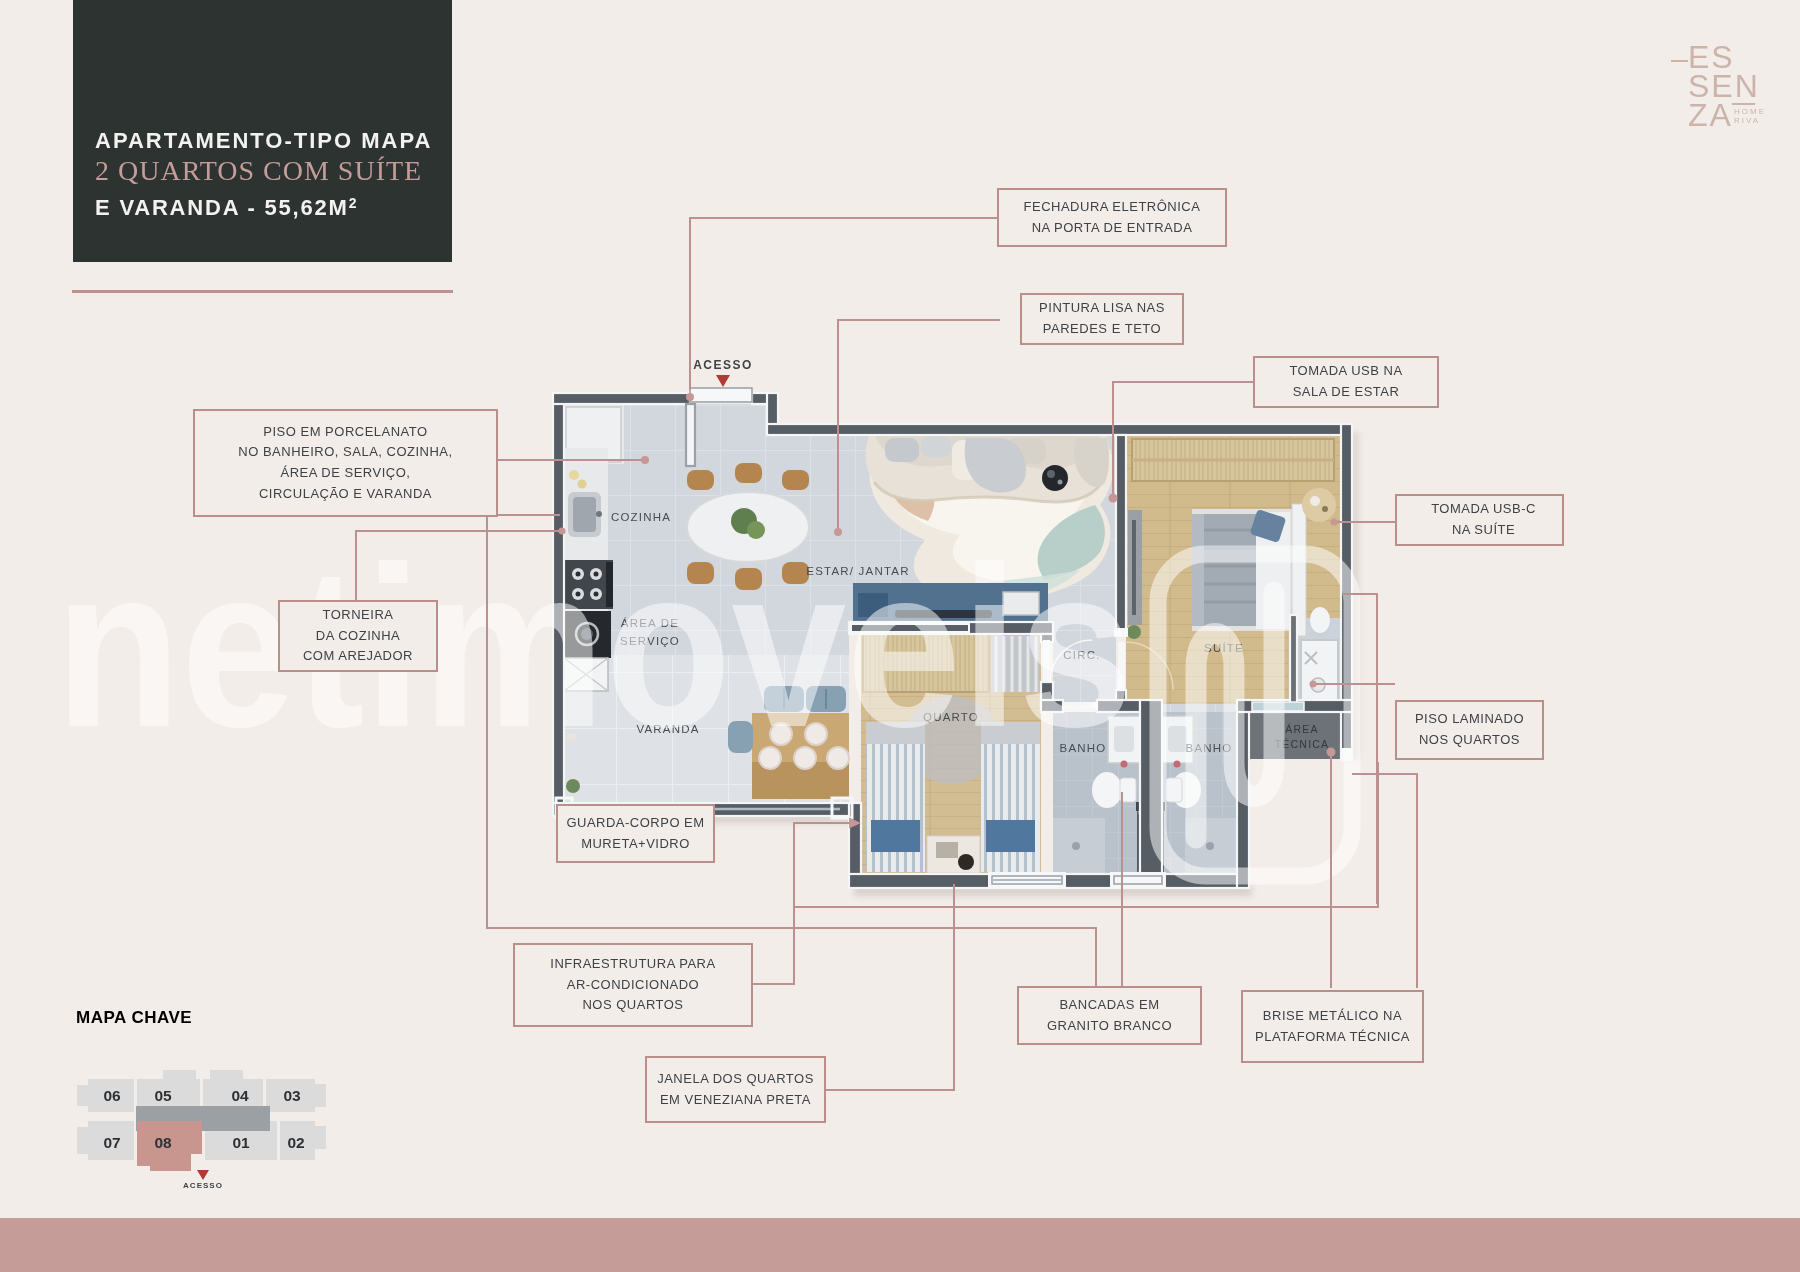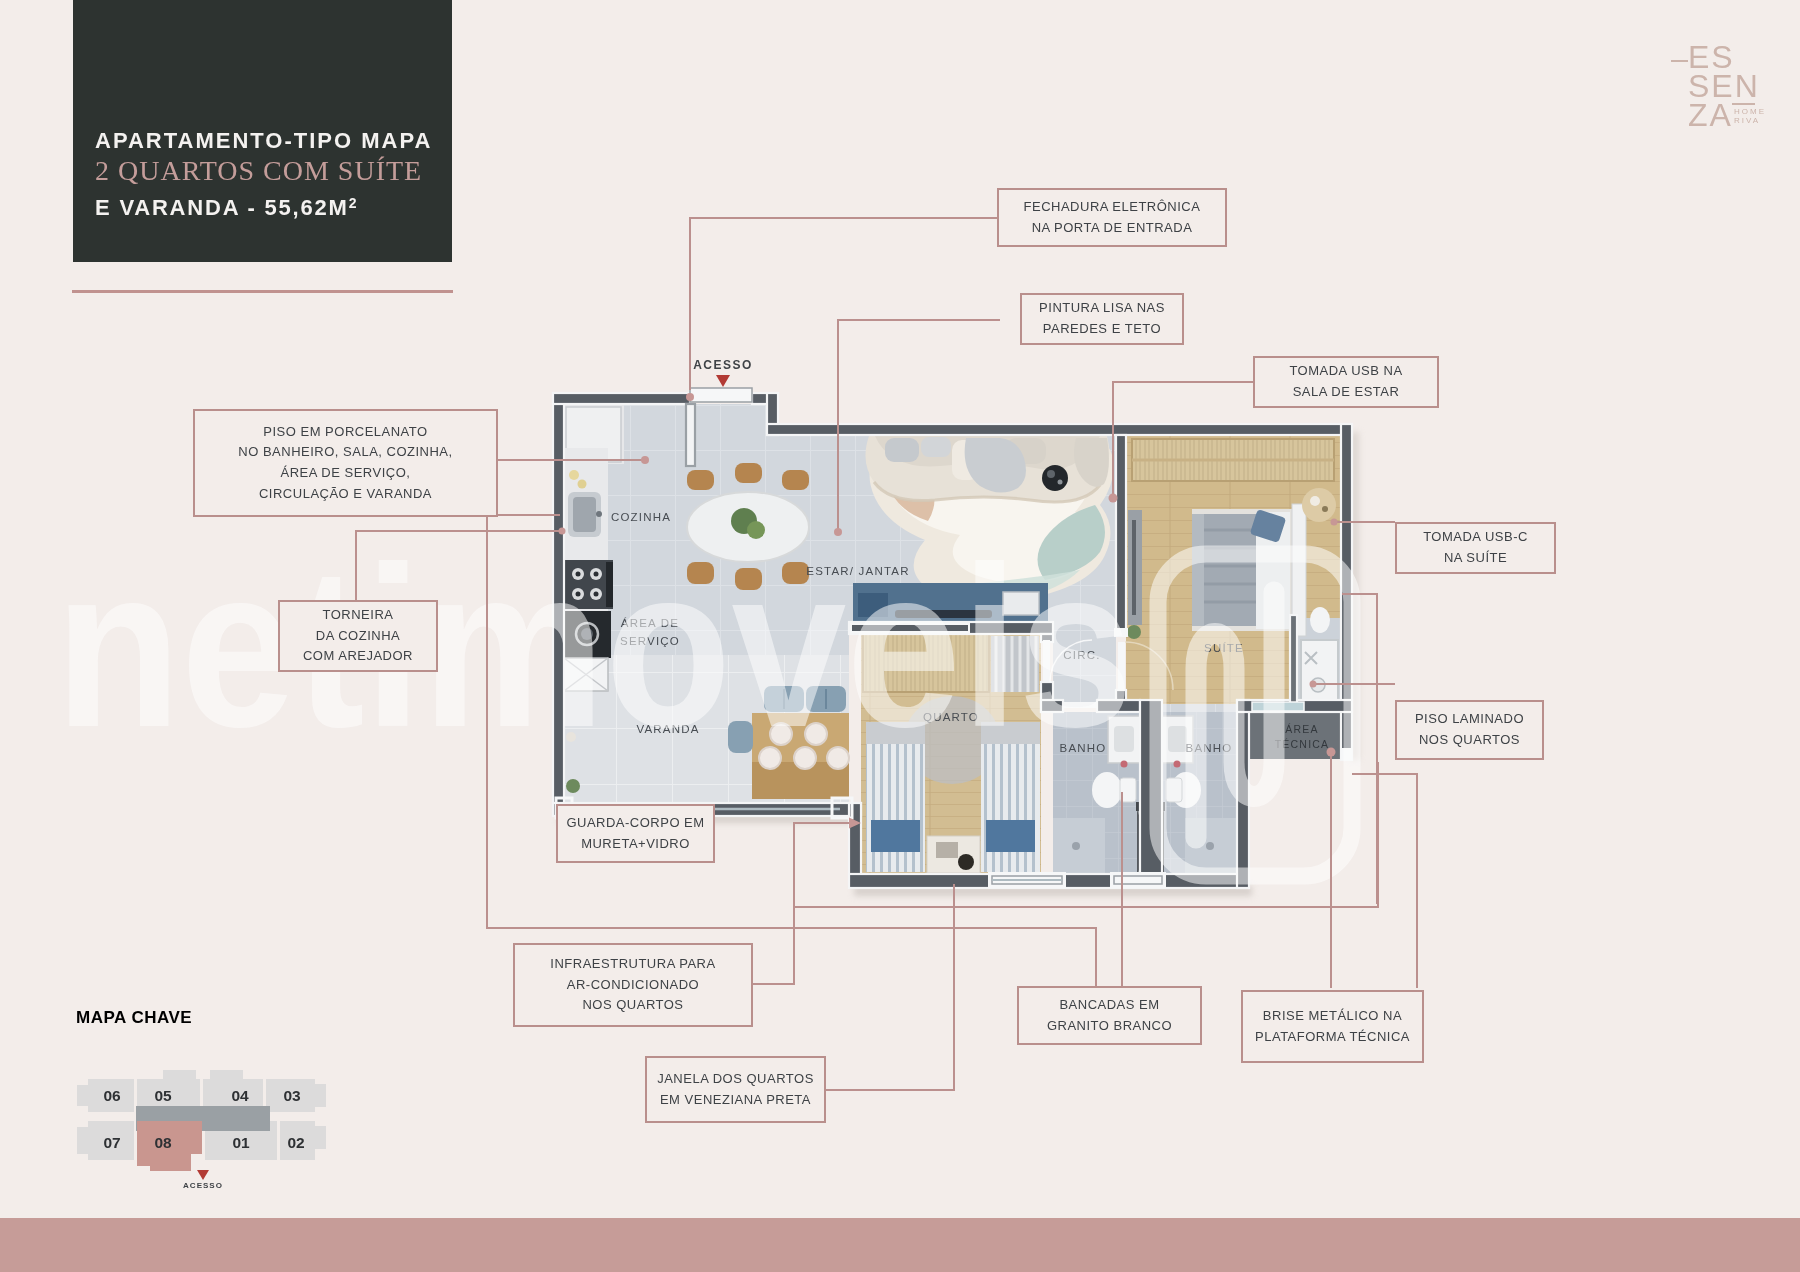--- a/index.html
+++ b/index.html
@@ -458,21 +458,21 @@
 <div class="callout" style="left:997px;top:188px;width:226px;height:55px;">FECHADURA ELETRÔNICA<br>NA PORTA DE ENTRADA</div>
 
 <div class="callout" style="left:1000px;top:293px;width:160px;height:48px;margin-left:20px;">PINTURA LISA NAS<br>PAREDES E TETO</div>
 
 <div class="callout" style="left:1253px;top:356px;width:182px;height:48px;">TOMADA USB NA<br>SALA DE ESTAR</div>
 
 <div class="callout" style="left:193px;top:409px;width:301px;height:104px;">PISO EM PORCELANATO<br>NO BANHEIRO, SALA, COZINHA,<br>ÁREA DE SERVIÇO,<br>CIRCULAÇÃO E VARANDA</div>
 
 <div class="callout" style="left:278px;top:600px;width:156px;height:68px;">TORNEIRA<br>DA COZINHA<br>COM AREJADOR</div>
 
-<div class="callout" style="left:1395px;top:522px;width:157px;height:48px;">TOMADA USB-C<br>NA SUÍTE</div>
+<div class="callout" style="left:1395px;top:494px;width:157px;height:48px;padding-left:8px;">TOMADA USB-C<br>NA SUÍTE</div>
 
 <div class="callout" style="left:1395px;top:656px;width:145px;height:56px;margin-top:44px;">PISO LAMINADO<br>NOS QUARTOS</div>
 
 <div class="callout" style="left:556px;top:804px;width:155px;height:55px;">GUARDA-CORPO EM<br>MURETA+VIDRO</div>
 
 <div class="callout" style="left:513px;top:943px;width:236px;height:80px;">INFRAESTRUTURA PARA<br>AR-CONDICIONADO<br>NOS QUARTOS</div>
 
 <div class="callout" style="left:645px;top:1056px;width:177px;height:63px;">JANELA DOS QUARTOS<br>EM VENEZIANA PRETA</div>
 
 <div class="callout" style="left:1017px;top:986px;width:181px;height:55px;">BANCADAS EM<br>GRANITO BRANCO</div>

